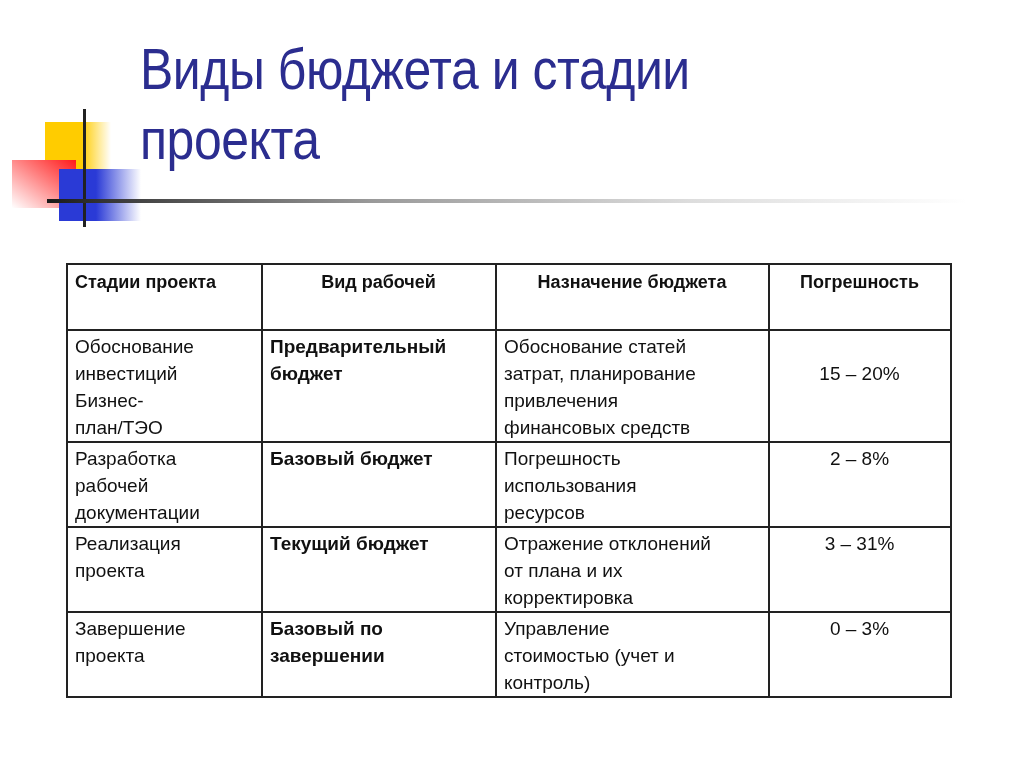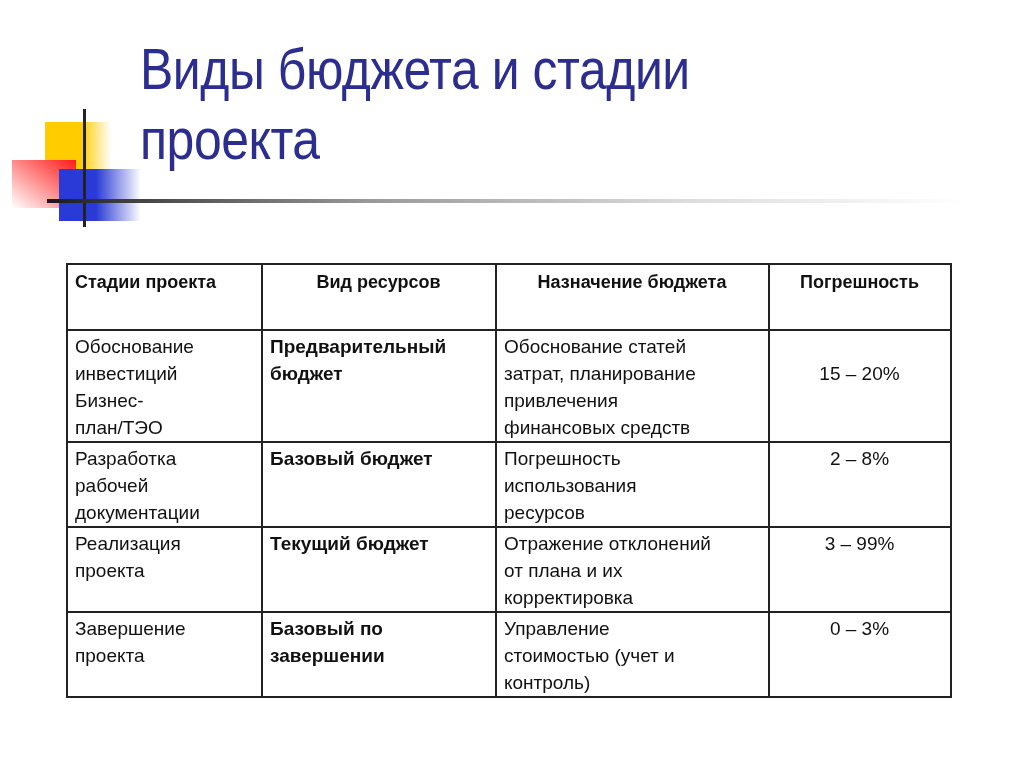--- a/index.html
+++ b/index.html
@@ -63,21 +63,21 @@
 <table class="budget">
   <colgroup>
     <col style="width:195px">
       <col style="width:234px">
       <col style="width:273px">
       <col style="width:182px">
   </colgroup>
   <tbody>
       <tr class="h">
     <th class="first">Стадии проекта</th>
-    <th>Вид ресурсов</th>
+    <th>Вид рабочей</th>
     <th>Назначение бюджета</th>
     <th>Погрешность</th>
   </tr>
 
   <tr class="r1">
     <td>
       <span class="line">Обоснование</span>
       <span class="line">инвестиций</span>
       <span class="line">Бизнес-</span>
       <span class="line">план/ТЭО</span>
@@ -123,21 +123,21 @@
     </td>
     <td class="bold">
       <span class="line">Текущий бюджет</span>
     </td>
     <td>
       <span class="line">Отражение отклонений</span>
       <span class="line">от плана и их</span>
       <span class="line">корректировка</span>
     </td>
     <td class="center">
-      <span class="line">3 – 99%</span>
+      <span class="line">3 – 31%</span>
     </td>
   </tr>
 
   <tr class="r4">
     <td>
       <span class="line">Завершение</span>
       <span class="line">проекта</span>
     </td>
     <td class="bold">
       <span class="line">Базовый по</span>

